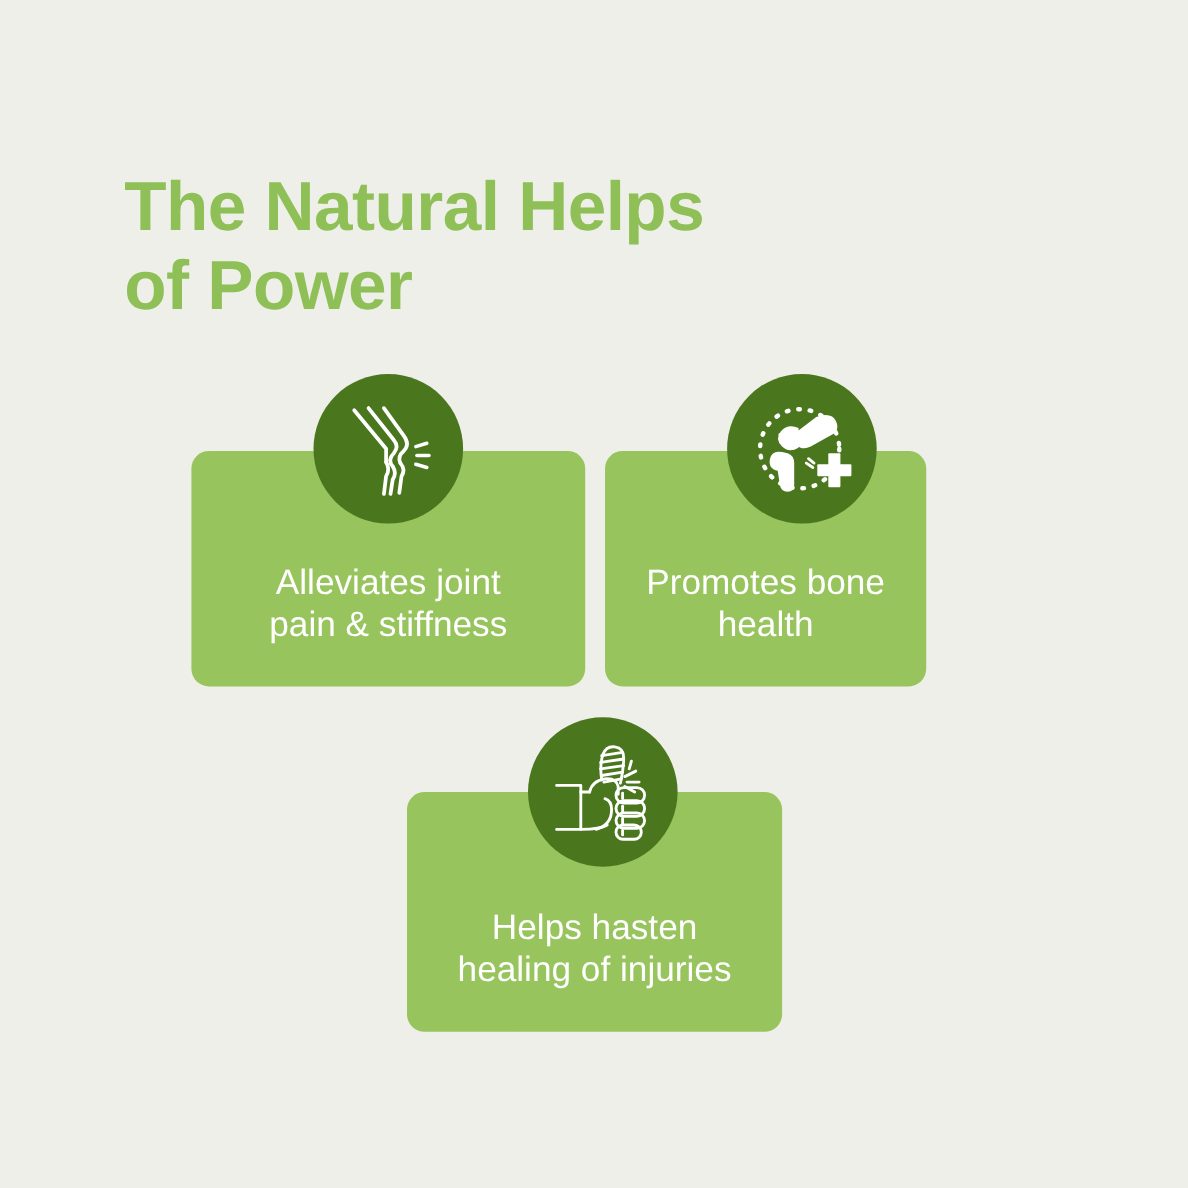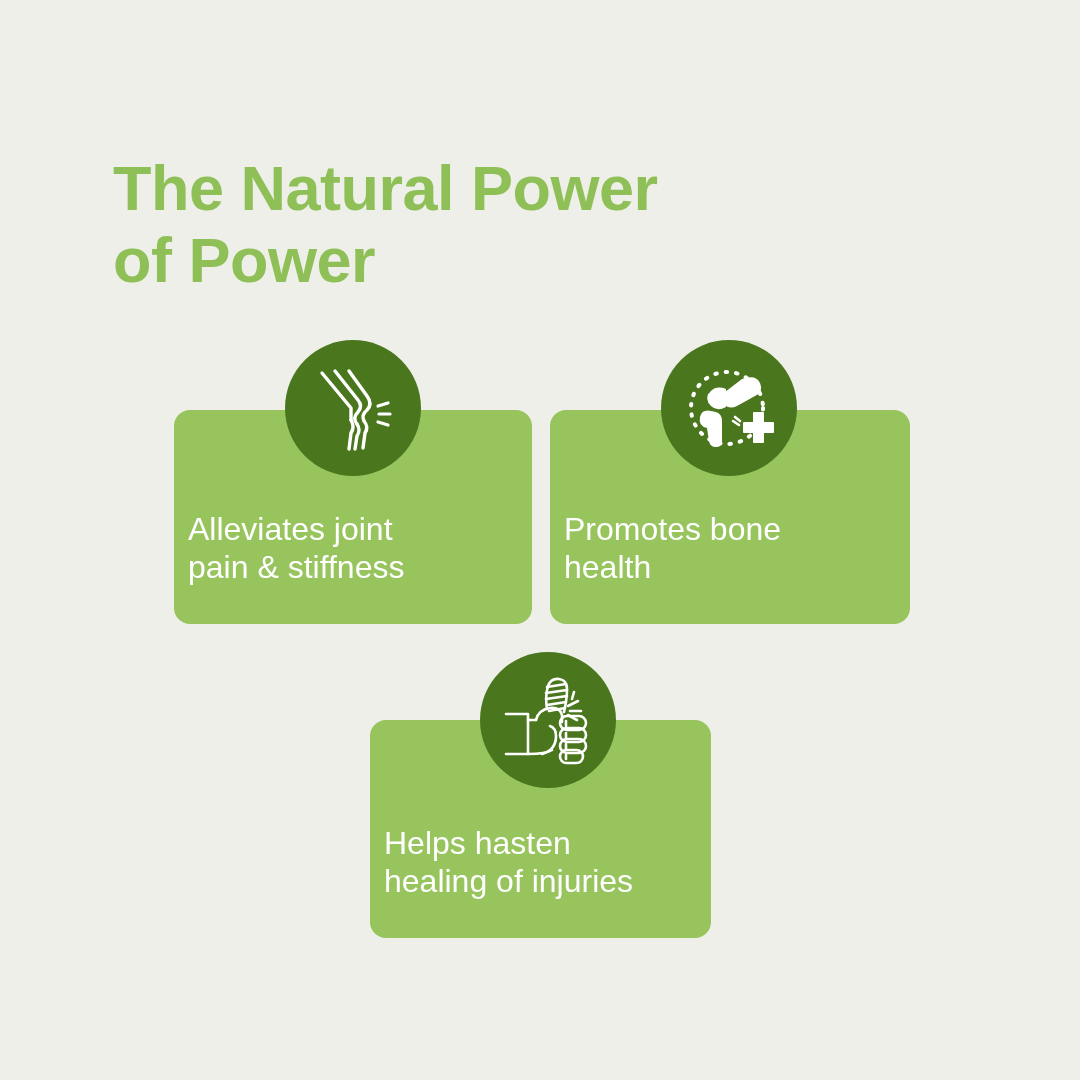--- a/index.html
+++ b/index.html
@@ -42,33 +42,33 @@
     position: absolute;
     background: #97c45c;
     border-radius: 16px;
     box-sizing: border-box;
   }
   .card-text {
     position: absolute;
     left: 0;
     right: 0;
     bottom: 38px;
-    text-align: left;
+    text-align: center;
     color: #ffffff;
     font-family: "Liberation Sans", sans-serif;
     font-size: 32px;
     line-height: 38px;
     font-weight: normal;
     padding: 0 14px;
     box-sizing: border-box;
     white-space: pre-line;
   }
 
   #card-1 { left: 174px; top: 410px; width: 358px; height: 214px; }
-  #card-2 { left: 550px; top: 410px; width: 360px; height: 214px; }
+  #card-2 { left: 550px; top: 410px; width: 292px; height: 214px; }
   #card-3 { left: 370px; top: 720px; width: 341px; height: 218px; }
 
   
   .icon-circle {
     position: absolute;
     width: 136px;
     height: 136px;
     border-radius: 50%;
     background: #4a771e;
     display: flex;
@@ -79,21 +79,21 @@
   #icon-circle-2 { left: 661px; top: 340px; }
   #icon-circle-3 { left: 480px; top: 652px; }
   .icon-circle svg { display: block; }
 </style>
 </head>
 <body>
 
 <div id="poster">
 
   <div id="title-block">
-    <div class="title-line">The Natural Power</div>
+    <div class="title-line">The Natural Helps</div>
     <div class="title-line">of Power</div>
   </div>
 
   <div class="card" id="card-1">
     <div class="card-text">Alleviates joint
 pain &amp; stiffness</div>
   </div>
 
   <div class="icon-circle" id="icon-circle-1">
     <svg width="96" height="96" viewBox="0 0 96 96" aria-hidden="true">

